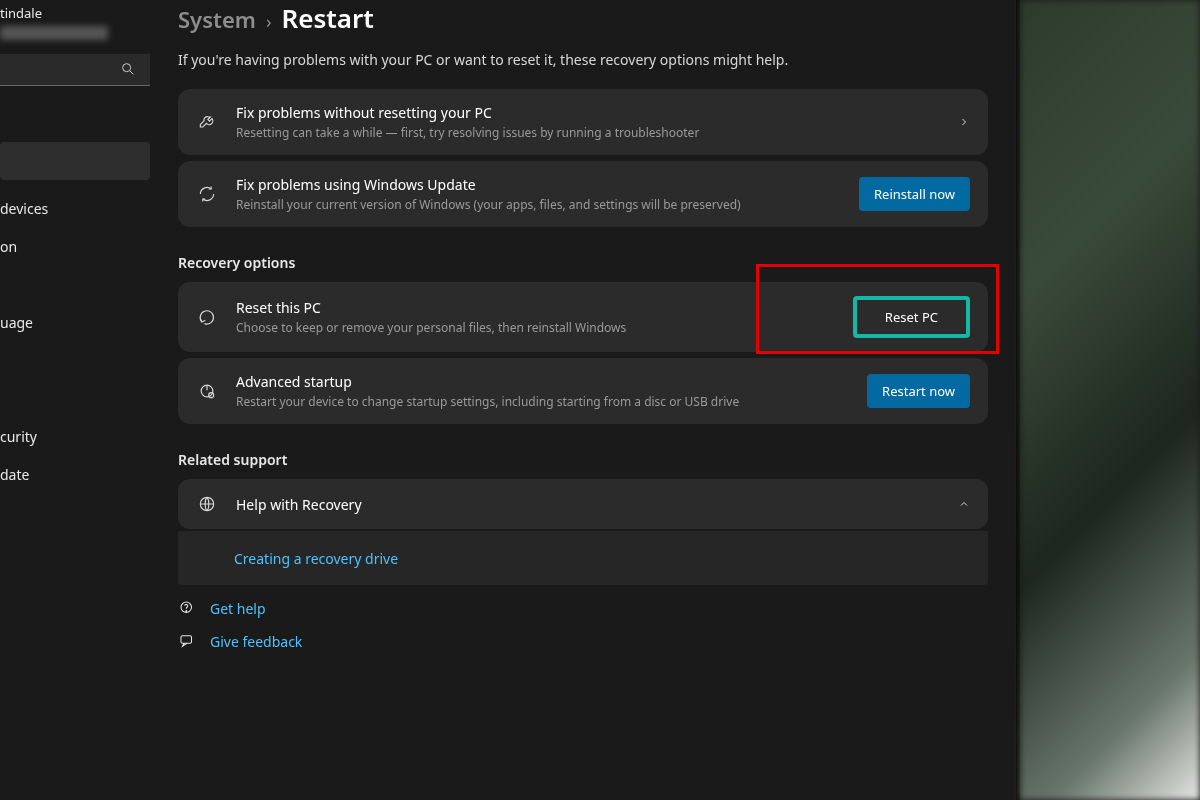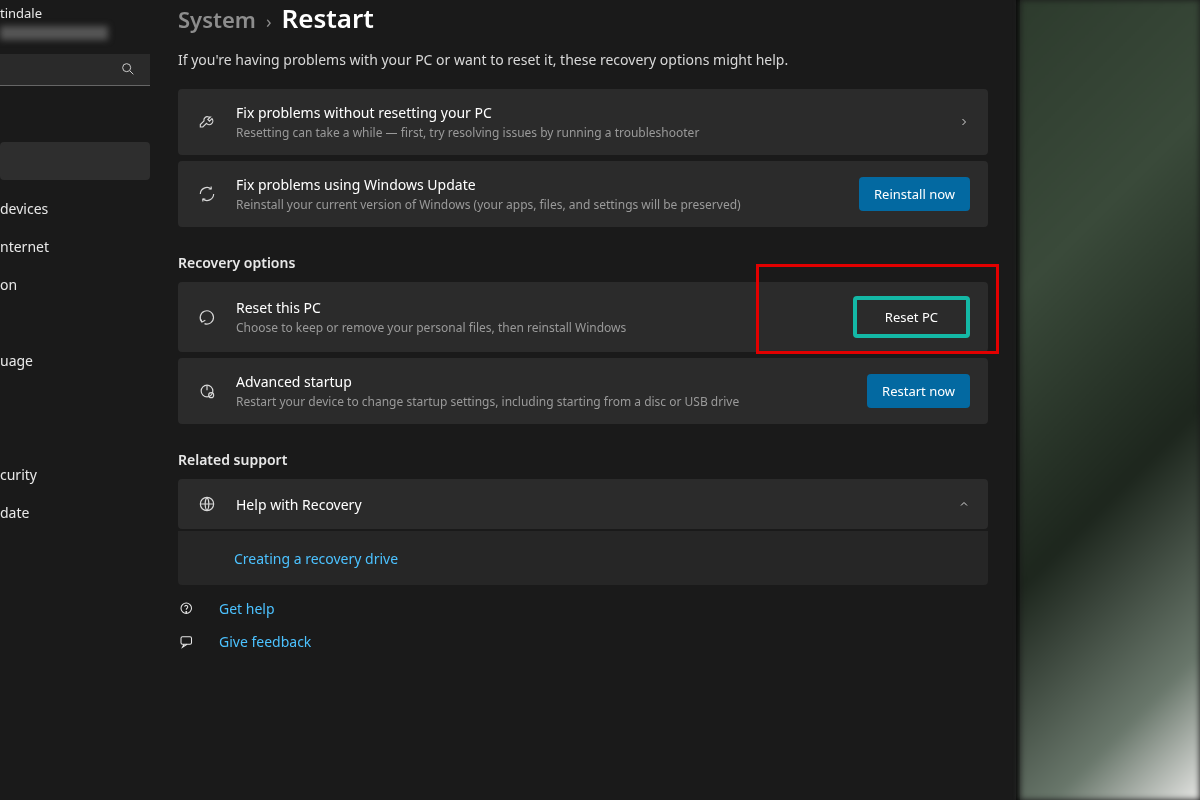--- a/index.html
+++ b/index.html
@@ -18,37 +18,37 @@
   .nav-item.selected { background:#2e2e2e; border-radius:4px; width:150px; }
   
   
   .main { flex: 1; background:#1a1a1a; padding: 0 28px; height: 800px; position: relative; }
   .breadcrumb { display:flex; align-items:baseline; gap:10px; height:28px; }
   .bc-parent { font-size:22px; font-weight:600; color:#8d8d8d; }
   .bc-sep { font-size:18px; color:#8d8d8d; }
   .bc-current { font-size:26px; font-weight:600; color:#fff; }
   .page-desc { font-size:14px; color:#d8d8d8; margin-top:22px; margin-bottom:20px; }
   
-  .card { background:#2b2b2b; border-radius:4px; display:flex; align-items:center; padding:14px 18px; margin-bottom:6px; }
+  .card { background:#2b2b2b; border-radius:12px; display:flex; align-items:center; padding:14px 18px; margin-bottom:6px; }
   .card-icon { width:22px; height:22px; flex:0 0 22px; margin-right:18px; display:flex; align-items:center; justify-content:center; }
   .card-icon svg { width:20px; height:20px; stroke:#d8d8d8; fill:none; stroke-width:1.4; }
   .card-body { flex:1; }
   .card-title { font-size:14px; color:#fff; }
   .card-sub { font-size:12px; color:#9a9a9a; margin-top:2px; }
   .chevron { width:12px; height:12px; stroke:#d8d8d8; fill:none; stroke-width:2; }
   
   .btn { background:#0369a1; border:none; color:#fff; font-size:13px; padding:8px 15px; border-radius:4px; cursor:pointer; }
   .btn.outline { background:transparent; border:4px solid #14b8a6; padding:8px 28px; }
   
   .section-head { font-size:14px; font-weight:600; color:#e8e8e8; margin-top:26px; margin-bottom:10px; }
   
   
   .highlight { position:absolute; border:3px solid #e20000; width:243px; height:90px; pointer-events:none; }
   
-  .link-row { display:flex; align-items:flex-end; gap:23px; margin-top:14px; }
+  .link-row { display:flex; align-items:flex-start; gap:14px; margin-top:14px; }
   .link-row-icon { width:18px; height:18px; }
   .link-row-icon svg { width:18px; height:18px; stroke:#e8e8e8; fill:none; stroke-width:1.4; }
   .link-text { font-size:14px; color:#4cc2ff; cursor:pointer; }
   .inset-link { padding:16px 0 16px 56px; background:#262626; border-radius:0 0 4px 4px; margin-top:-4px; margin-bottom:6px;}
   
   
   .right-bg { width:180px; flex:0 0 180px; background: linear-gradient(135deg,#2d3b2d 0%, #3a4a3a 30%, #1d261d 60%, #69776b 85%, #e5e5e3 100%); filter: blur(3px); }
   .right-edge { width:4px; background:#0a0a0a; }
 </style>
 </head>
@@ -65,23 +65,20 @@
       </svg>
   </div>
   <div class="nav-spacer"></div>
   <div class="nav-item selected">
       <span></span>
     </div>
   <div class="nav-item">
       <span>devices</span>
     </div>
   <div class="nav-item">
-      <span>nternet</span>
-    </div>
-  <div class="nav-item">
       <span>on</span>
     </div>
   <div class="nav-item">
       <span></span>
     </div>
   <div class="nav-item">
       <span>uage</span>
     </div>
   <div class="nav-item">
       <span></span>

